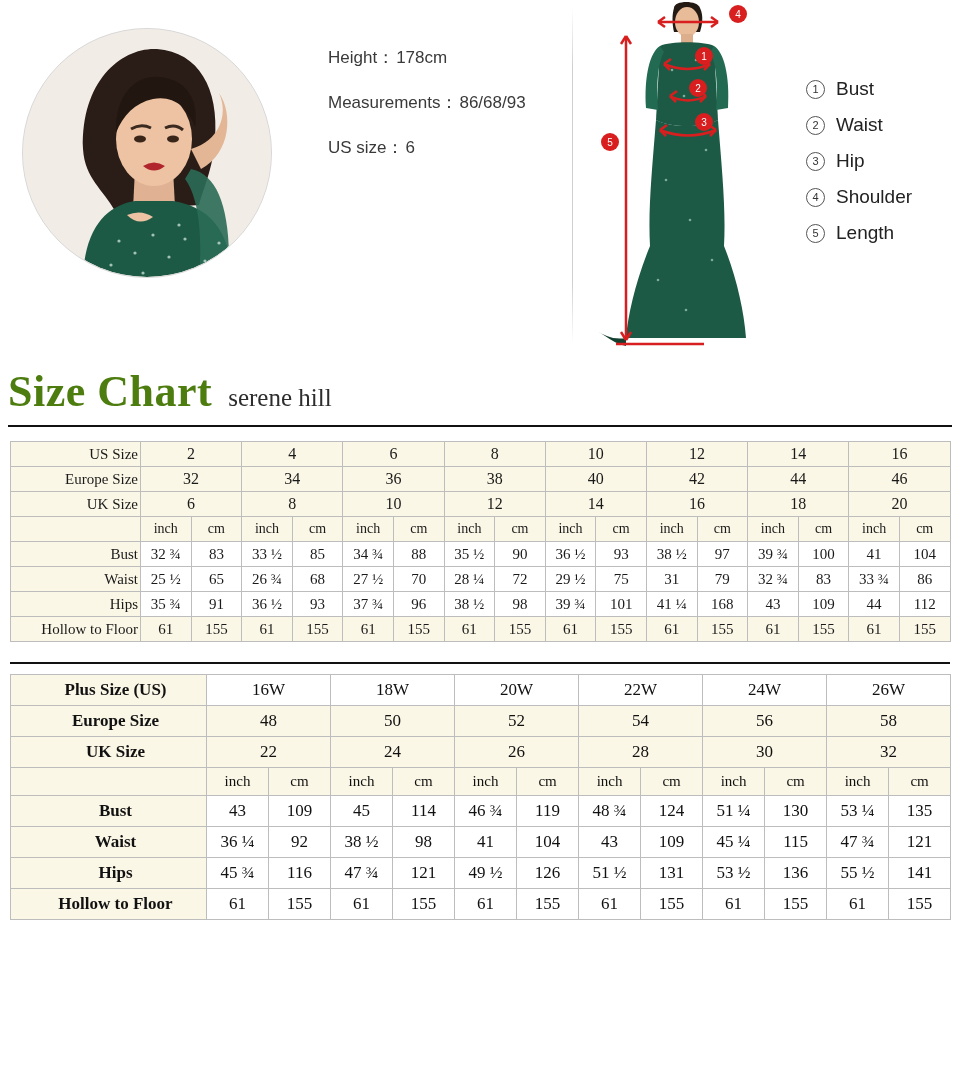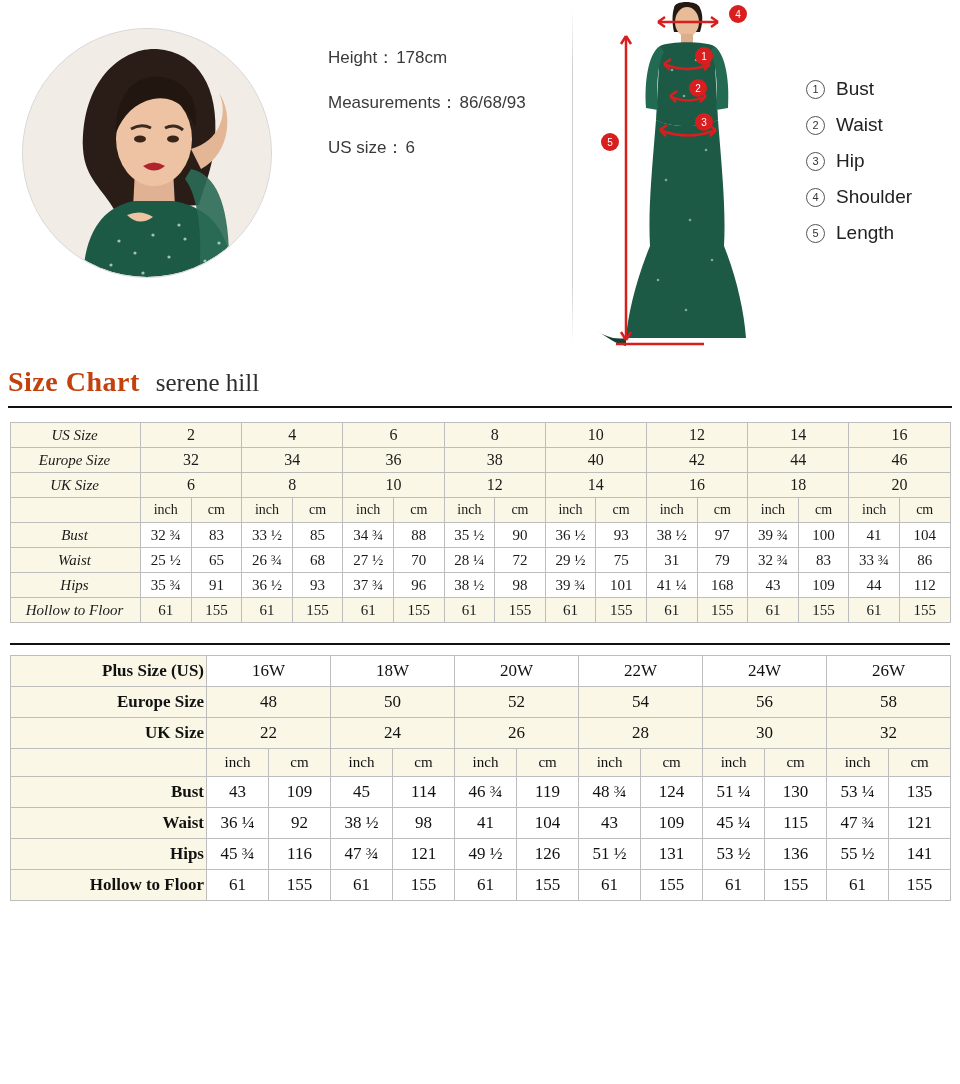--- a/index.html
+++ b/index.html
@@ -98,23 +98,23 @@
   }
 
   
   .heading-row {
     display: flex;
     align-items: baseline;
     padding: 6px 0 8px 8px;
   }
   .heading-main {
     font-family: "Liberation Serif", serif;
-    font-size: 28px;
+    font-size: 44px;
     font-weight: bold;
-    color: #c2410c;
+    color: #4d7c0f;
     letter-spacing: 0.5px;
   }
   .heading-sub {
     font-family: "Liberation Serif", serif;
     font-size: 25px;
     color: #2d2d2d;
     margin-left: 16px;
   }
   .rule {
     height: 2px;
@@ -132,26 +132,25 @@
   }
   table.size td {
     border: 1px solid #bdbdbd;
     text-align: center;
     font-size: 15px;
     color: #1a1a1a;
     padding: 3px 2px;
     background: #ffffff;
   }
   table.size td.lbl {
-    text-align: center;
+    text-align: right;
     padding-left: 0;
     font-size: 15px;
     background: #fbf7e6;
     font-weight: normal;
-    font-style: italic;
   }
   table.size tr.tinted td { background: #fbf7e6; }
   table.size tr.tinted td.lbl { background: #fbf7e6; }
   table.size td.unit { font-size: 14px; }
 
   .t1 td { height: 25px; }
   .t1 .hdr td { font-size: 16px; }
 
   .spacer { height: 14px; }
   .sep-rule { height: 2px; background: #111; margin: 6px 10px 10px 10px; }
@@ -164,21 +163,21 @@
   }
   table.plus td {
     border: 1px solid #bdbdbd;
     text-align: center;
     font-size: 17px;
     color: #111;
     padding: 5px 2px;
     background: #ffffff;
   }
   table.plus td.lbl {
-    text-align: right;
+    text-align: center;
     padding-left: 16px;
     font-weight: bold;
     font-size: 17px;
     background: #fbf7e6;
   }
   table.plus tr.tinted td { background: #fbf7e6; }
   table.plus td.unit { font-size: 15px; }
 </style>
 </head>
 <body>

